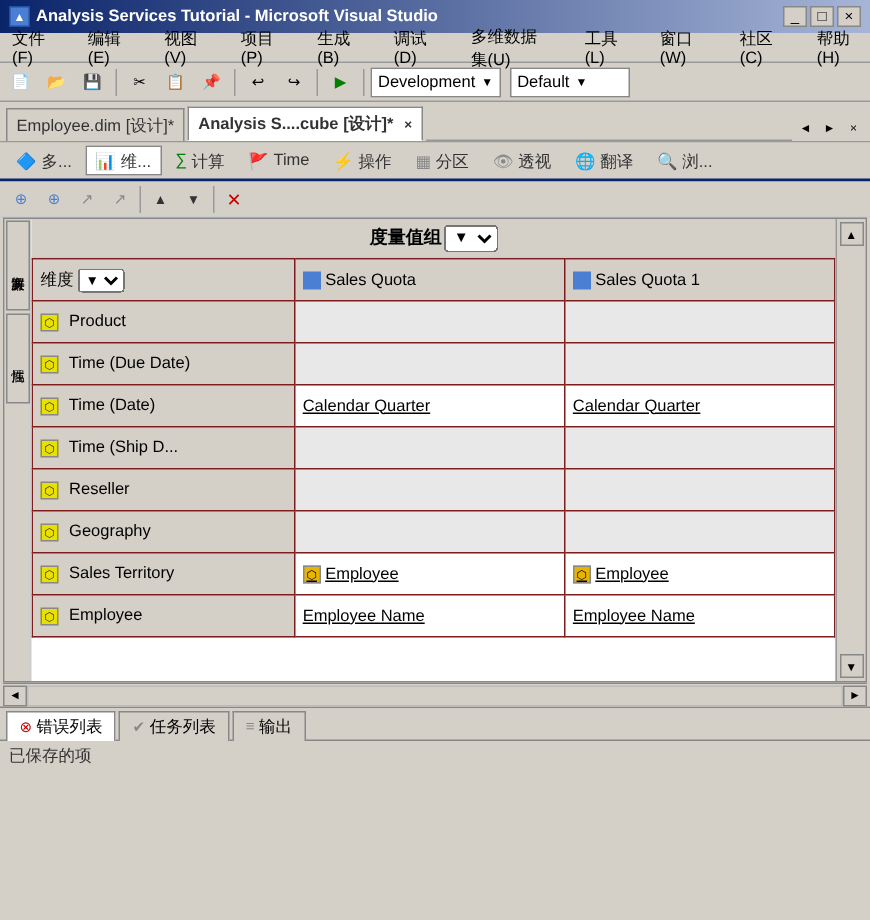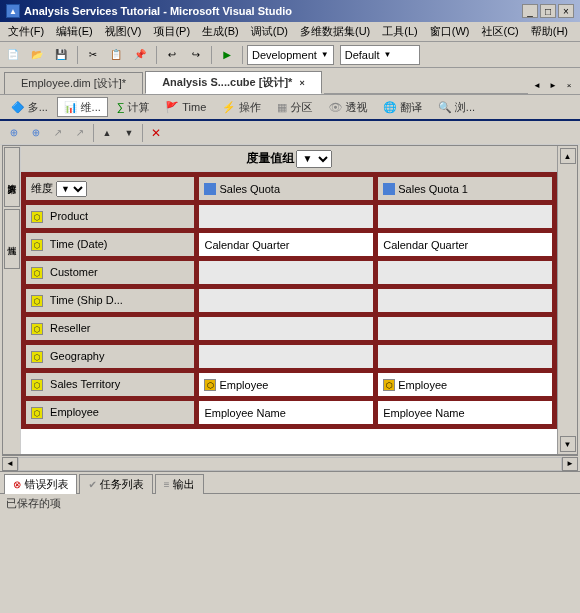--- a/index.html
+++ b/index.html
@@ -17,21 +17,21 @@
     }
     .title-bar-left { display: flex; align-items: center; gap: 4px; font-size: 11px; font-weight: bold; }
     .title-bar-icon { width: 14px; height: 14px; background: #4a7fd4; border: 1px solid #2050a0; display: flex; align-items: center; justify-content: center; font-size: 8px; color: white; }
     .title-bar-buttons { display: flex; gap: 2px; }
     .title-btn { width: 16px; height: 14px; background: #d4d0c8; border: 1px solid #888; display: flex; align-items: center; justify-content: center; font-size: 10px; cursor: pointer; color: black; }
 
     
     .menu-bar {
       background: #d4d0c8;
       display: flex;
-      gap: 0;
+      gap: 12px;
       padding: 2px 2px;
       border-bottom: 1px solid #999;
       height: 20px;
       align-items: center;
     }
     .menu-item { padding: 1px 6px; font-size: 11px; cursor: pointer; color: black; }
 
     
     .toolbar {
       background: #d4d0c8;
@@ -60,21 +60,21 @@
 
     
     .tabs-row {
       background: #d4d0c8;
       display: flex;
       align-items: flex-end;
       padding: 4px 4px 0;
       gap: 2px;
     }
     .tab {
-      padding: 3px 16px;
+      padding: 3px 6px;
       border: 1px solid #888;
       border-bottom: none;
       background: #d4d0c8;
       cursor: pointer;
       font-size: 11px;
       white-space: nowrap;
       color: #333;
     }
     .tab.active {
       background: white;
@@ -121,21 +121,21 @@
       border: 1px solid transparent;
       display: flex; align-items: center; justify-content: center;
       cursor: pointer; font-size: 10px; color: #333;
     }
 
     .grid-table {
       width: 100%;
       border-collapse: collapse;
     }
     .grid-table th, .grid-table td {
-      border: 5px solid #7f1d1d;
+      border: 1px solid #7f1d1d;
       padding: 3px 5px;
       font-size: 11px;
       height: 28px;
     }
     .col-header {
       background: #d4d0c8;
       font-weight: normal;
       white-space: nowrap;
       min-width: 160px;
     }
@@ -163,20 +163,21 @@
       color: #333;
     }
     .value-cell {
       background: #e8e8e8;
       color: #666;
       text-align: left;
     }
     .value-cell-filled {
       background: white;
       font-size: 11px;
+      text-decoration: underline;
     }
 
     
     .bottom-tabs {
       background: #d4d0c8;
       display: flex;
       align-items: center;
       padding: 3px 4px 0;
       gap: 2px;
       border-top: 1px solid #888;
@@ -387,42 +388,42 @@
 
         <tr>
           <td class="dim-cell">
             <span class="dim-icon">⬡</span>
             <span>Product</span>
           </td>
           <td class="value-cell"></td>
           <td class="value-cell"></td>
         </tr>
 
+        <tr>
+          <td class="dim-cell">
+            <span class="dim-icon">⬡</span>
+            <span>Time (Due Date)</span>
+          </td>
+          <td class="value-cell"></td>
+          <td class="value-cell"></td>
+        </tr>
 
         <tr>
           <td class="dim-cell">
             <span class="dim-icon">⬡</span>
             <span>Time (Date)</span>
           </td>
           <td class="value-cell-filled">
             <span>Calendar Quarter</span>
           </td>
           <td class="value-cell-filled">
             <span>Calendar Quarter</span>
           </td>
         </tr>
 
-        <tr>
-          <td class="dim-cell">
-            <span class="dim-icon">⬡</span>
-            <span>Customer</span>
-          </td>
-          <td class="value-cell"></td>
-          <td class="value-cell"></td>
-        </tr>
 
         <tr>
           <td class="dim-cell">
             <span class="dim-icon">⬡</span>
             <span>Time (Ship D...</span>
           </td>
           <td class="value-cell"></td>
           <td class="value-cell"></td>
         </tr>
 

